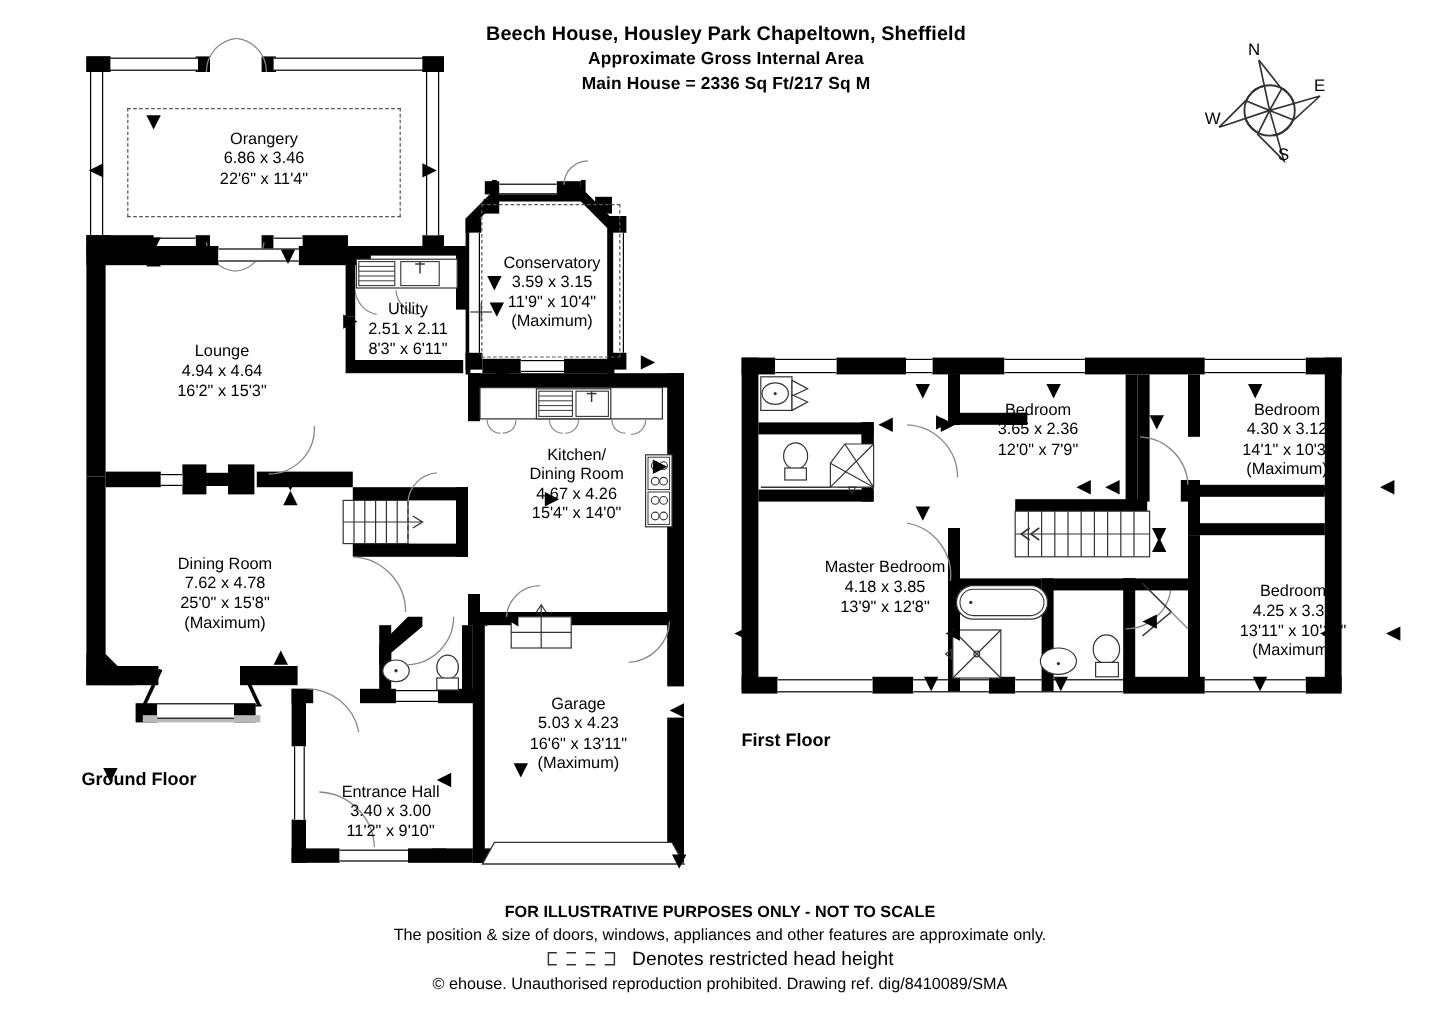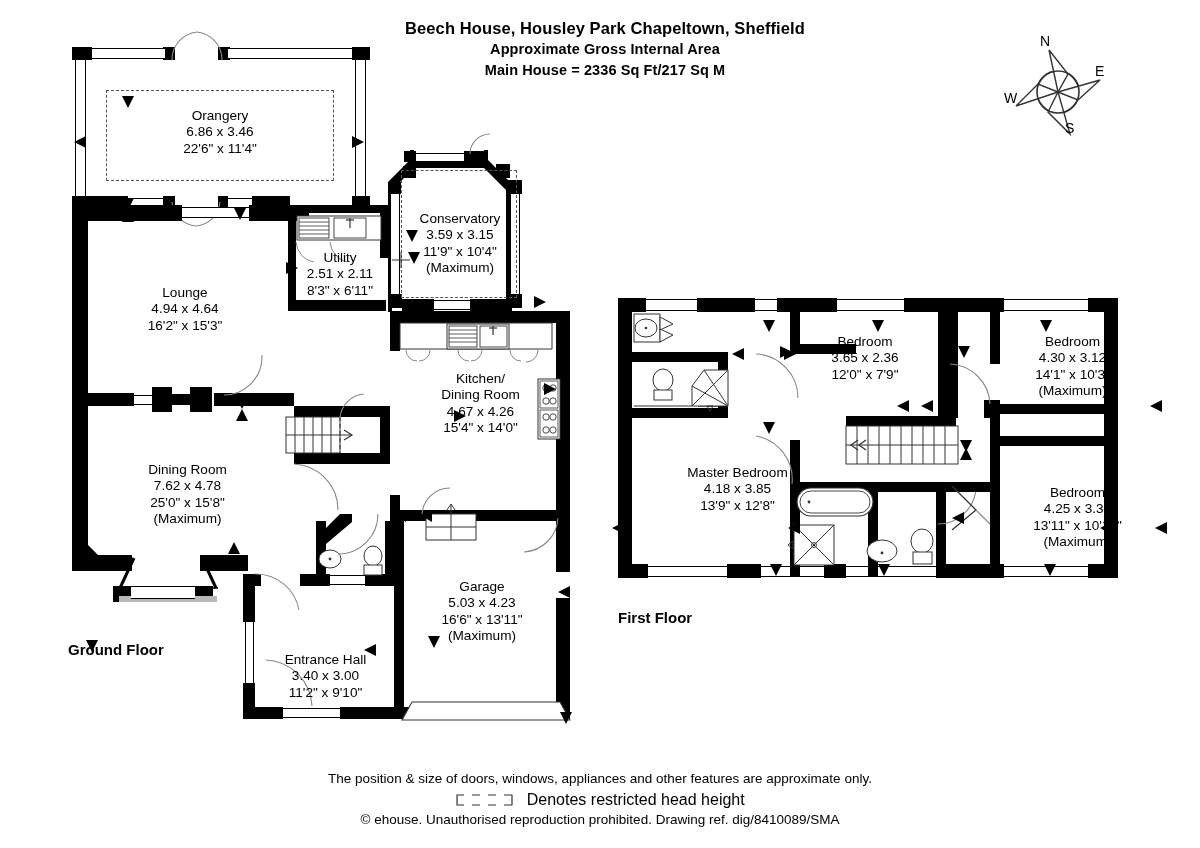--- a/index.html
+++ b/index.html
@@ -549,20 +549,21 @@
         <polygon points="348,56 360,56 354,68"></polygon>
         <polygon points="122,64 134,58 134,70"></polygon>
         <polygon points="342,228 354,222 354,234"></polygon>
         <polygon points="540,116 552,110 552,122"></polygon>
       </g>
     </svg>
 
     <div class="floorlbl" id="ffl">First Floor</div>
   </div>
 
+  <div class="foot" id="f1">FOR ILLUSTRATIVE PURPOSES ONLY - NOT TO SCALE</div>
   <div class="foot" id="f2">The position &amp; size of doors, windows, appliances and other features are approximate only.</div>
   <div class="foot" id="f3">
     <svg class="legendbox" width="62" height="12">
       <g fill="none" stroke="#333" stroke-width="1.2">
         <path d="M9,1 L2,1 L2,11 L9,11"></path>
         <path d="M17,1 L25,1 M17,11 L25,11"></path>
         <path d="M33,1 L41,1 M33,11 L41,11"></path>
         <path d="M49,1 L57,1 L57,11 L49,11"></path>
       </g>
     </svg>

